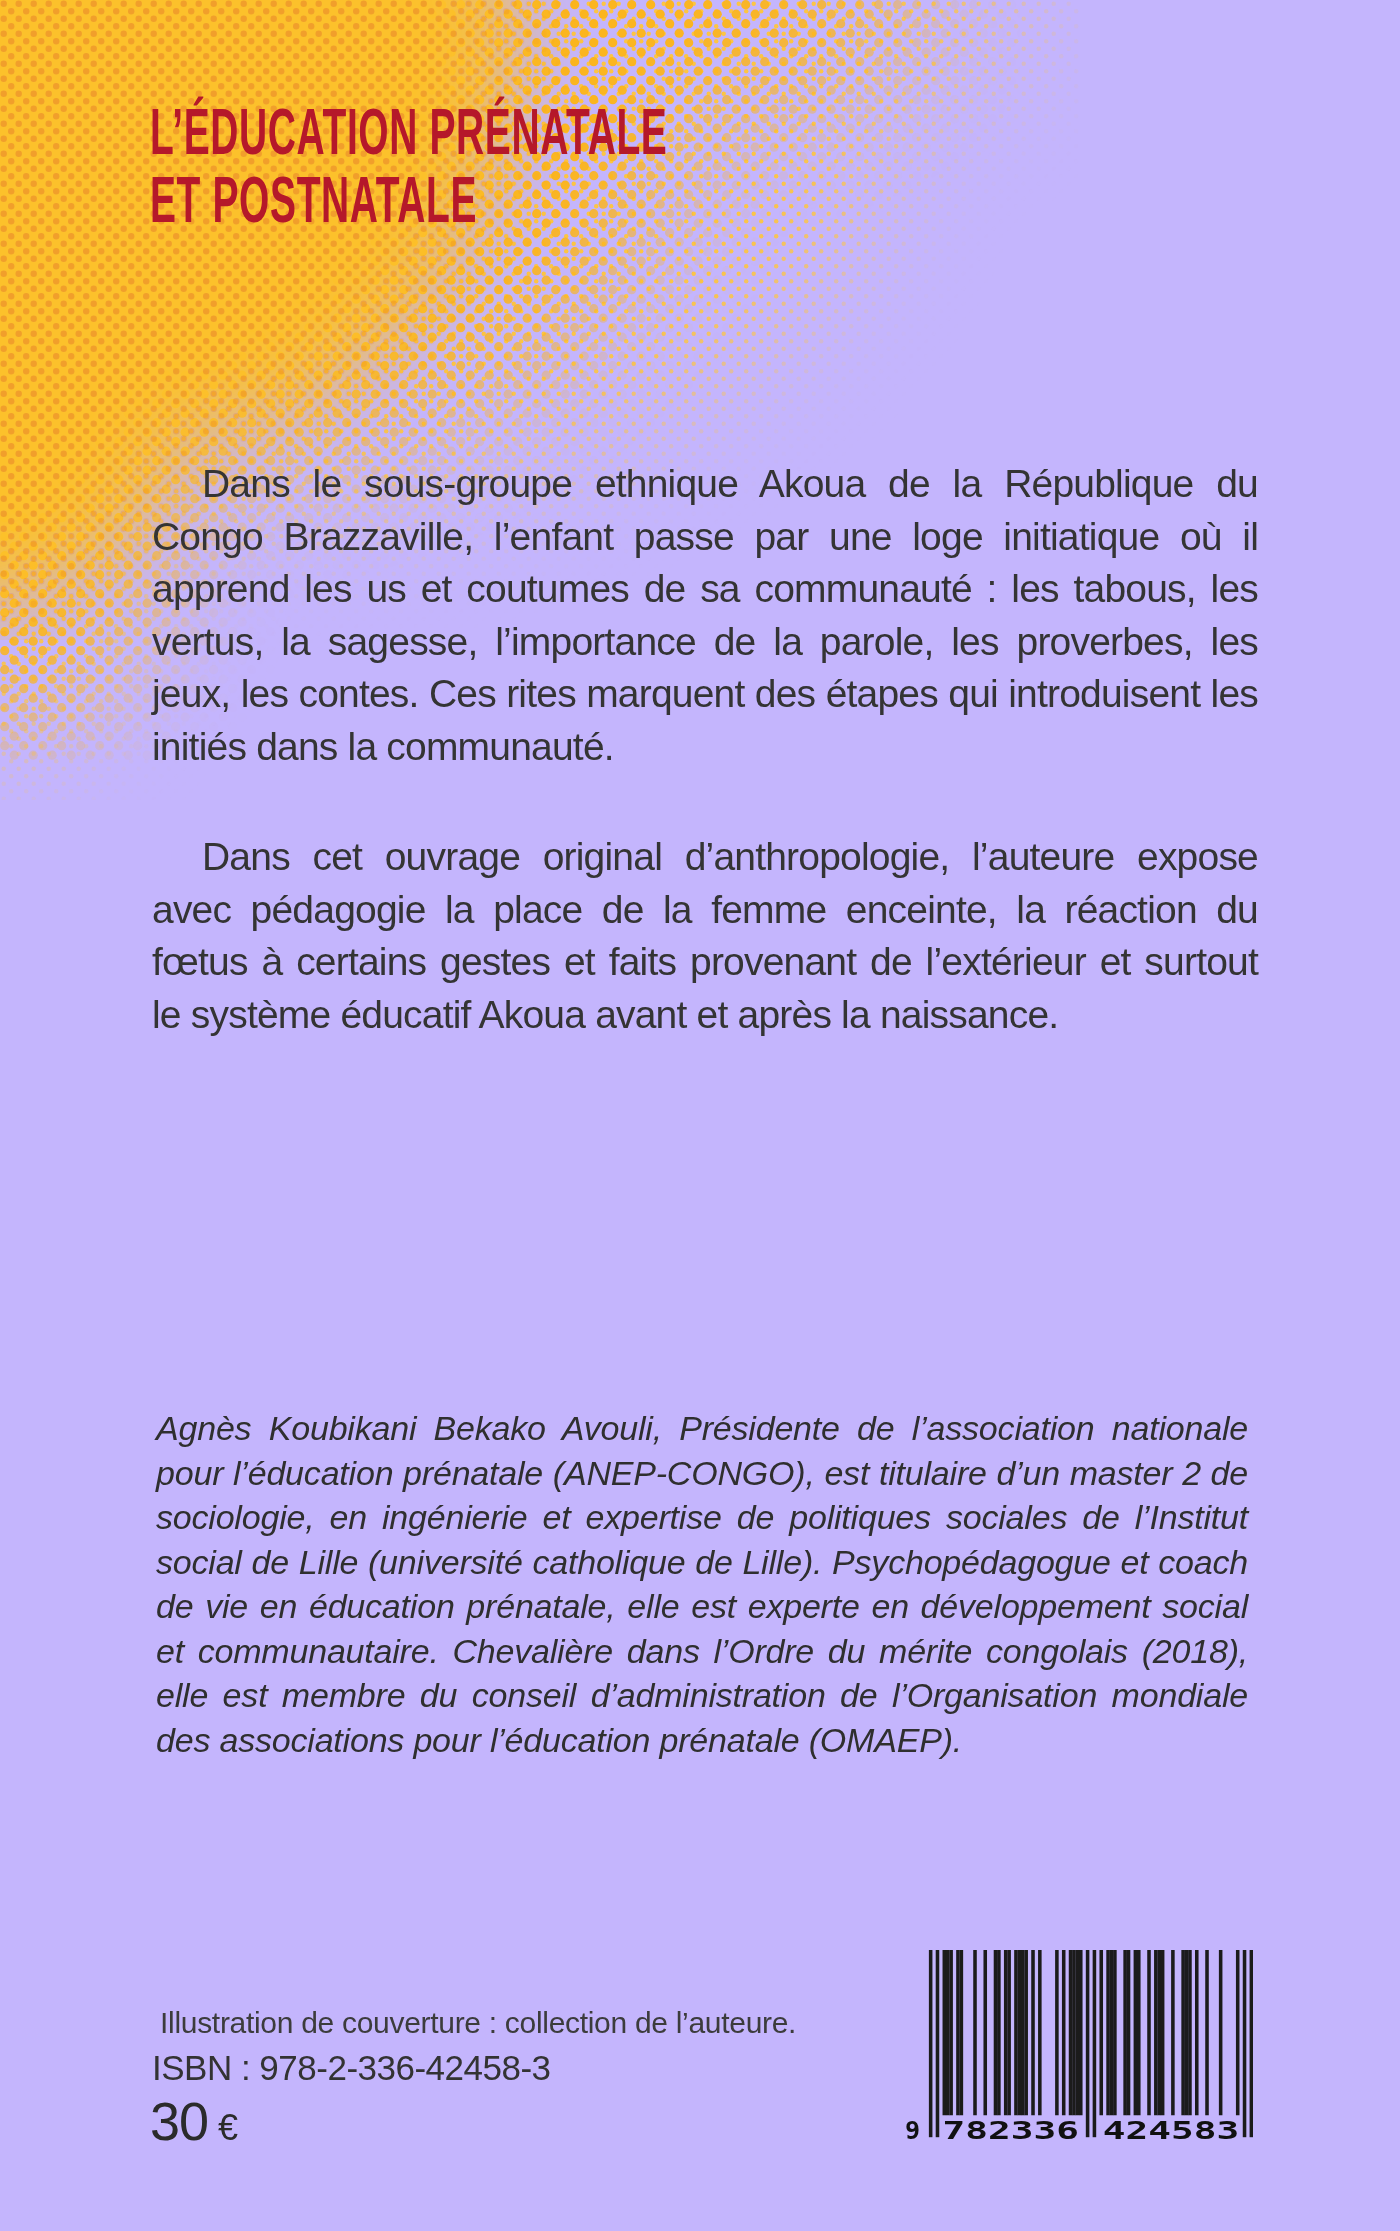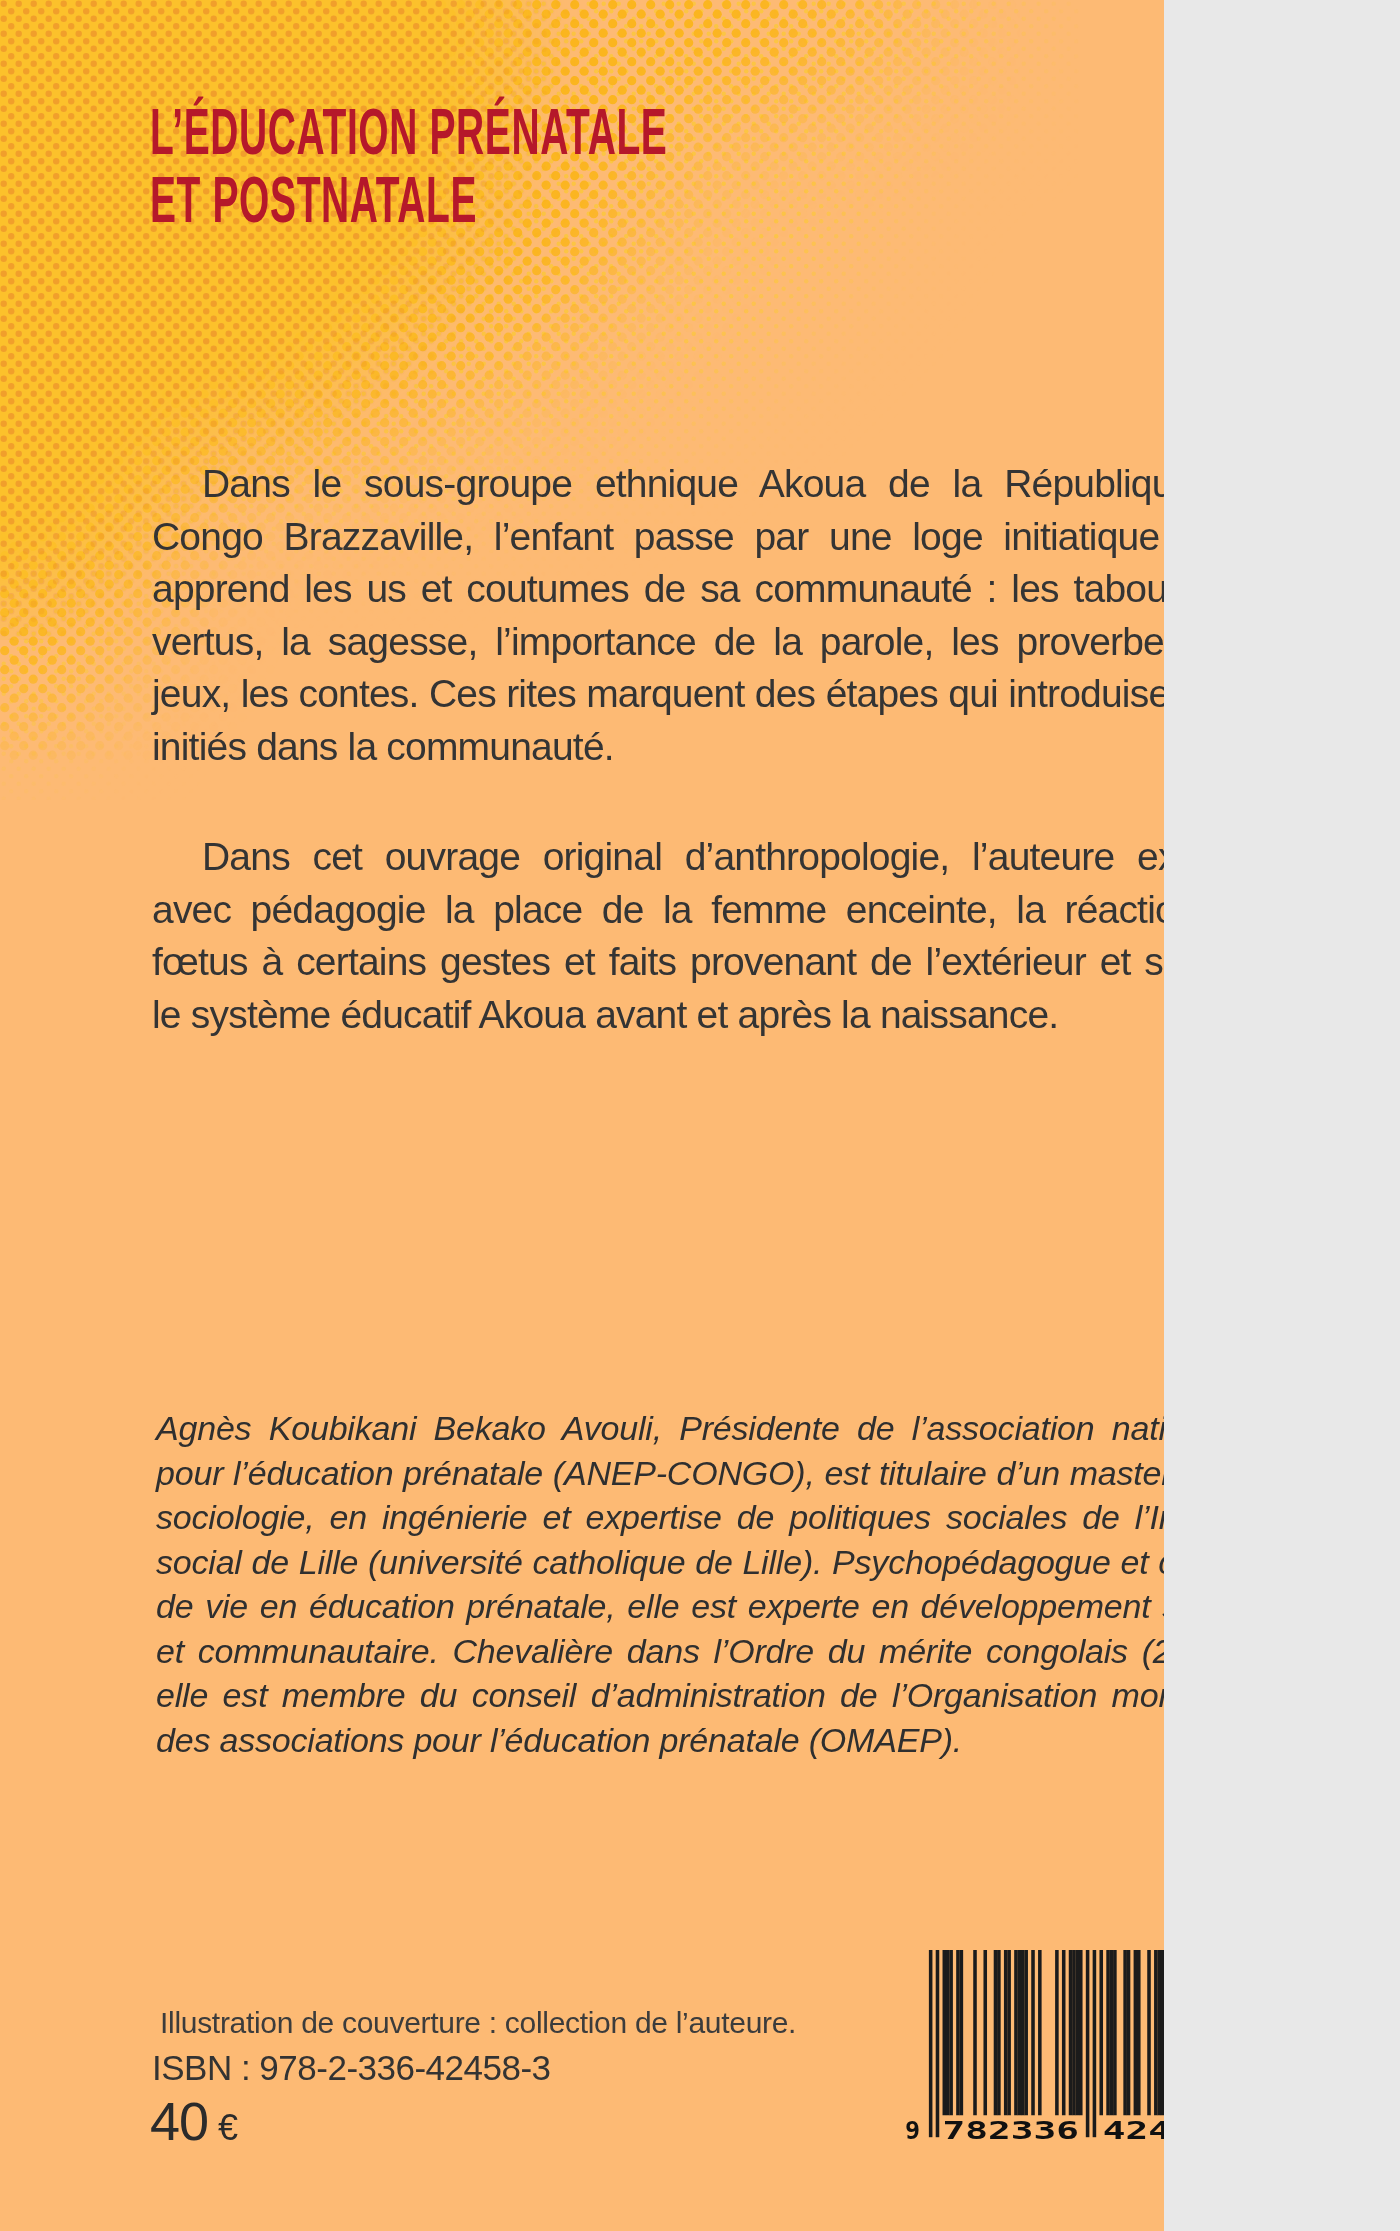--- a/index.html
+++ b/index.html
@@ -1,20 +1,20 @@
 <!DOCTYPE html>
 <html lang="fr"><head>
 <meta charset="utf-8">
 <style>
   html, body { margin: 0; padding: 0; background: #e8e8e8; }
   .cover {
     position: relative;
-    width: 1164px;
+    width: 1400px;
     height: 2231px;
-    background: #fdba74;
+    background: #c4b5fd;
     overflow: hidden;
     font-family: "Liberation Sans", sans-serif;
     color: #303030;
   }
   .halftone-svg {
     position: absolute;
     top: 0; left: 0;
     z-index: 1;
   }
   
@@ -180,21 +180,21 @@
   <main class="synopsis">
     <p>Dans le sous-groupe ethnique Akoua de la République du Congo Brazzaville, l’enfant passe par une loge initiatique où il apprend les us et coutumes de sa communauté : les tabous, les vertus, la sagesse, l’importance de la parole, les proverbes, les jeux, les contes. Ces rites marquent des étapes qui introduisent les initiés dans la communauté.</p>
     <p>Dans cet ouvrage original d’anthropologie, l’auteure expose avec pédagogie la place de la femme enceinte, la réaction du fœtus à certains gestes et faits provenant de l’extérieur et surtout le système éducatif Akoua avant et après la naissance.</p>
   </main>
 
   <section class="bio">Agnès Koubikani Bekako Avouli, Présidente de l’association nationale pour l’éducation prénatale (ANEP-CONGO), est titulaire d’un master 2 de sociologie, en ingénierie et expertise de politiques sociales de l’Institut social de Lille (université catholique de Lille). Psychopédagogue et coach de vie en éducation prénatale, elle est experte en développement social et communautaire. Chevalière dans l’Ordre du mérite congolais (2018), elle est membre du conseil d’administration de l’Organisation mondiale des associations pour l’éducation prénatale (OMAEP).</section>
 
   <footer>
     <div class="credit">Illustration de couverture : collection de l’auteure.</div>
     <div class="isbn">ISBN : 978-2-336-42458-3</div>
-    <div class="price"><span>40</span><span class="euro">€</span></div>
+    <div class="price"><span>30</span><span class="euro">€</span></div>
     <div class="barcode" id="barcode"><svg width="348" height="192" viewBox="-7 0 102 56" preserveAspectRatio="none" xmlns="http://www.w3.org/2000/svg">
           <g fill="#1b1b1b">
             <rect x="0" y="0" width="1.04" height="54.6"></rect>
             <rect x="2" y="0" width="1.04" height="54.6"></rect>
             <rect x="4" y="0" width="1.04" height="48.2"></rect>
             <rect x="5" y="0" width="1.04" height="48.2"></rect>
             <rect x="6" y="0" width="1.04" height="48.2"></rect>
             <rect x="8" y="0" width="1.04" height="48.2"></rect>
             <rect x="9" y="0" width="1.04" height="48.2"></rect>
             <rect x="13" y="0" width="1.04" height="48.2"></rect>

